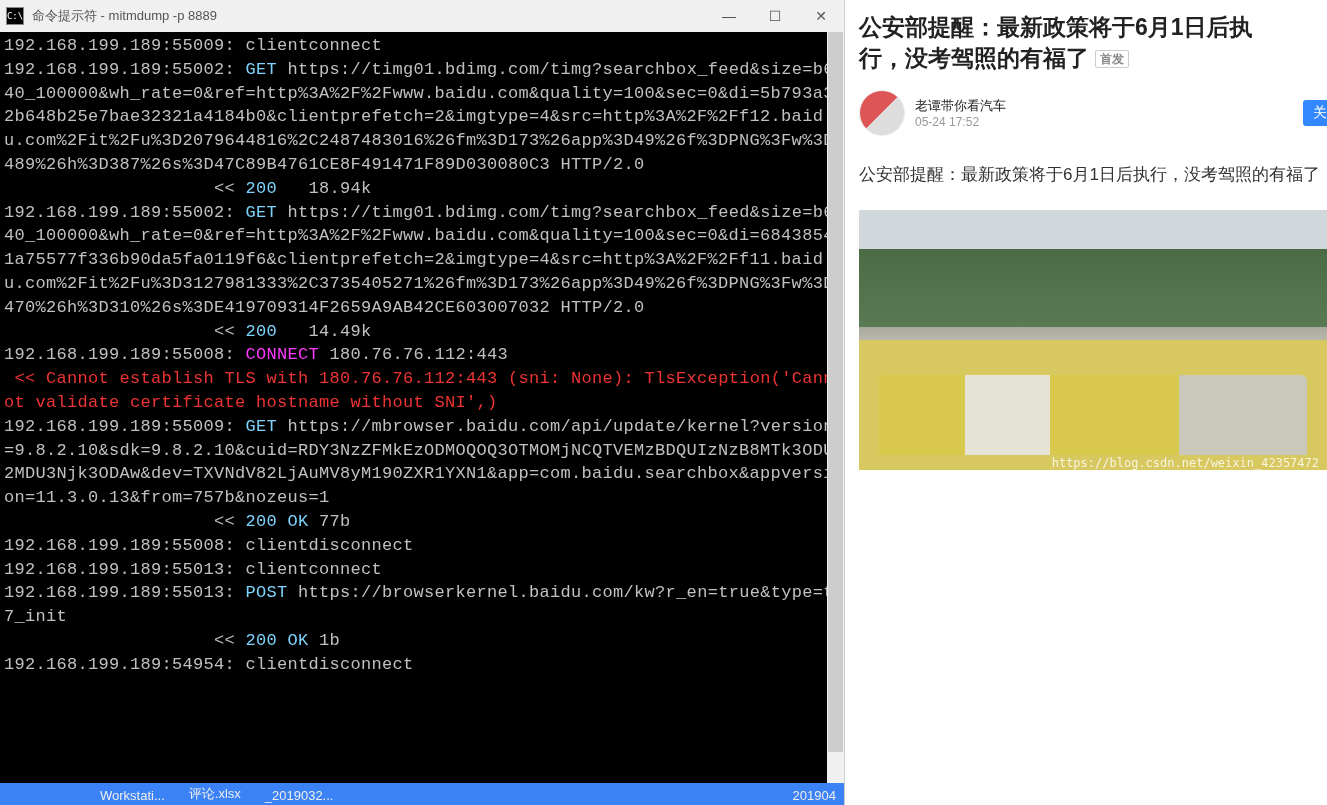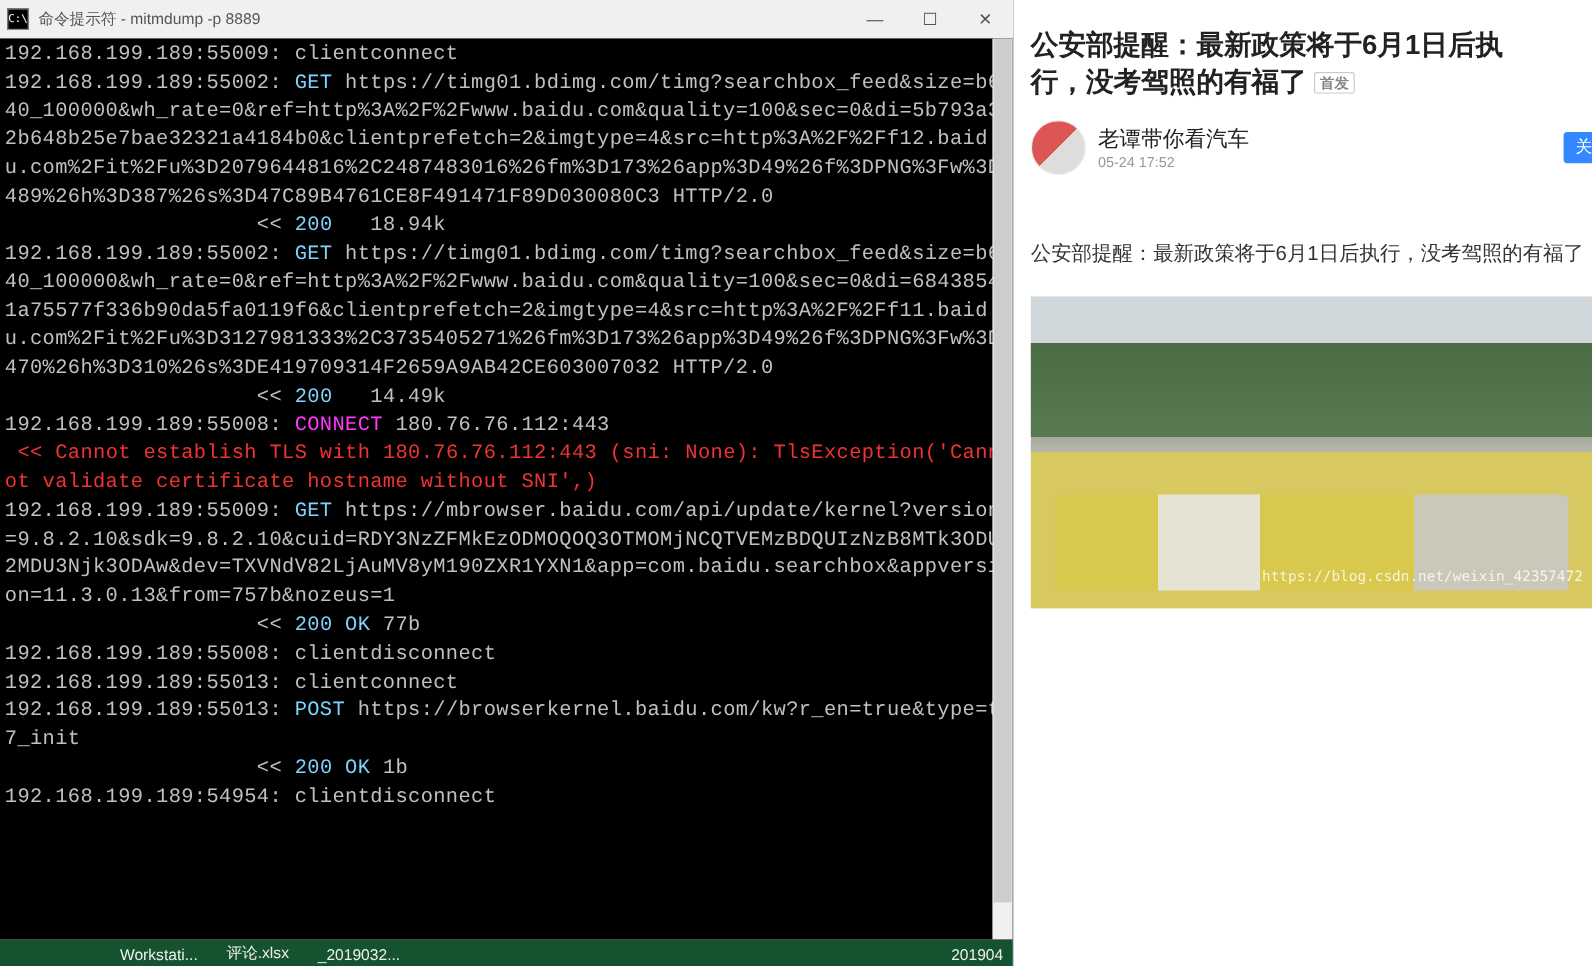--- a/index.html
+++ b/index.html
@@ -66,38 +66,38 @@
 .term-scrollbar {
   position:absolute; right:0; top:0; bottom:0; width:17px;
   background:#f0f0f0;
 }
 .term-scroll-thumb {
   position:absolute; left:1px; right:1px; top:0; height:720px;
   background:#cdcdcd;
 }
 .taskbar {
   height: 22px;
-  background: #14532d;
+  background: #3b82f6;
   display: flex;
   align-items: flex-end;
   font-family: "Segoe UI", sans-serif;
   font-size: 13px;
   color: #eee;
   padding: 0 8px 2px 100px;
   gap: 24px;
 }
 .taskbar .spacer { flex: 1; }
 
 .article-panel {
   width: 482px;
   height: 805px;
   background: #fff;
   font-family: "PingFang SC","Microsoft YaHei",sans-serif;
   color: #222;
-  padding: 22px 0 0 14px;
+  padding: 12px 0 0 14px;
   overflow: hidden;
   display:flex; flex-direction:column;
 }
 .article-title {
   font-size: 23px;
   font-weight: 700;
   line-height: 1.35;
   margin-bottom: 16px;
 }
 .article-badge {
@@ -114,46 +114,45 @@
 .author-row{
   display:flex; align-items:center; margin-bottom:24px;
 }
 .avatar-circle{
   width:46px;height:46px;border-radius:50%;
   border:1px solid #eee;
   background: linear-gradient(135deg,#d55 0%,#d55 50%,#ddd 50%,#ddd 100%);
   margin-right:10px;
 }
 .author-info{ flex:1; }
-.author-name{ font-size:18px; color:#222;}
+.author-name{ font-size:13px; color:#222;}
 .author-time{ font-size:12px; color:#999;}
 .follow-btn{
   background:#3388ff; color:#fff; font-size:14px;
   padding:4px 0 4px 10px; border-radius:3px 0 0 3px;
   width:24px; overflow:hidden;
 }
 .article-body p{
   font-size:17px;
   line-height:1.75;
   color:#333;
   margin-bottom:20px;
-  margin-top:27px;
 }
 .article-image{
   width:100%; height:260px;
   background: linear-gradient(to bottom,
     #d0d8dc 0%, #d0d8dc 15%,
     #4a6b44 15%, #5a7a54 45%,
     #a8a89c 45%, #b8b8ac 50%,
     #d8c860 50%, #d8c860 100%);
   position:relative;
   overflow:hidden;
 }
 .watermark{
-  position:absolute; right:8px; bottom:20px;
+  position:absolute; right:8px; bottom:0;
   font-size:12px; color:rgba(255,255,255,0.8);
   font-family:monospace;
 }
 .car-fg{
   position:absolute;bottom:15px;left:20px;right:20px;height:80px;
   background:linear-gradient(90deg,#d8c84a 0 20%,#e8e8e8 20% 40%,#d8c84a 40% 70%,#c8c8c8 70% 100%);
   border-radius:6px 6px 0 0;
   opacity:0.85;
 }
 </style>

